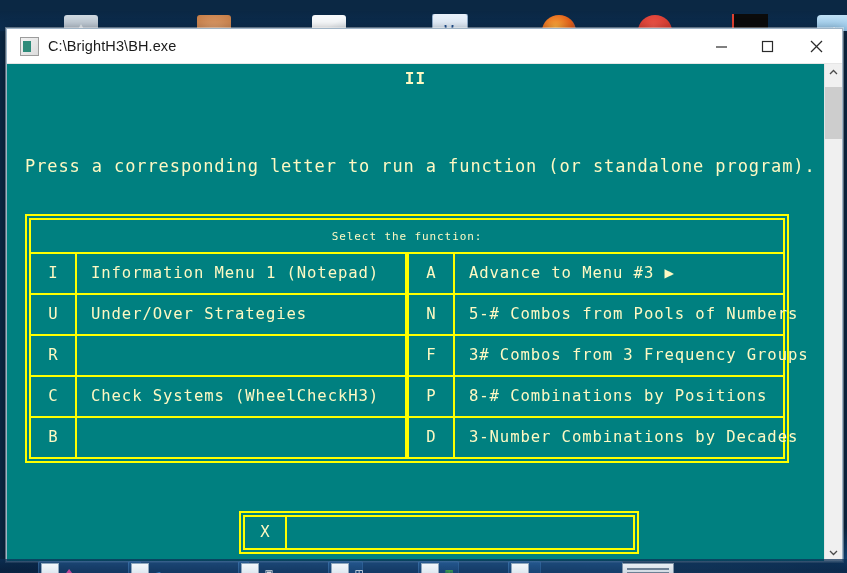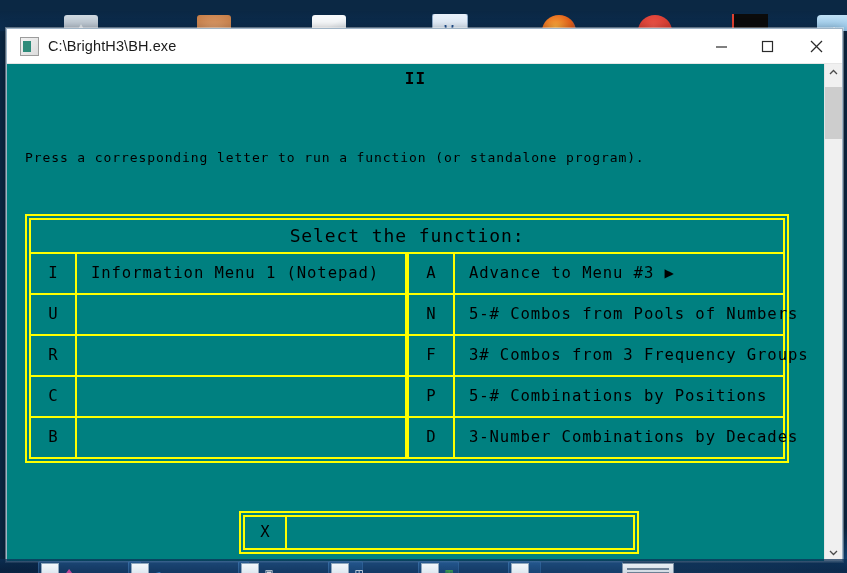--- a/index.html
+++ b/index.html
@@ -179,21 +179,21 @@
     flex: 1;
     background: #008080;
     position: relative;
     overflow: hidden;
     padding: 0;
   }
   .console-inner {
     position: absolute;
     inset: 0;
     font-family: "DejaVu Sans Mono", "Liberation Mono", monospace;
-    color: #000000;
+    color: #fef9c3;
     font-size: 15.6px;
     line-height: 1;
   }
 
   .head-ii {
     position: absolute;
     left: 0; right: 0;
     top: 7px;
     text-align: center;
     font-size: 16px;
@@ -202,22 +202,22 @@
   }
   .line1 {
     position: absolute;
     left: 18px; top: 47px;
     font-size: 15.6px;
     letter-spacing: .9px;
     white-space: nowrap;
   }
   .line2 {
     position: absolute;
-    left: 18px; top: 87px;
-    font-size: 13px;
+    left: 18px; top: 94px;
+    font-size: 17px;
     letter-spacing: .9px;
     white-space: nowrap;
   }
 
   
   .menu-frame {
     position: absolute;
     left: 18px;
     top: 150px;
     width: 756px;
@@ -225,21 +225,21 @@
     padding: 2px;
   }
   .menu-inner {
     border: 2px solid #ffff00;
   }
   .menu-header {
     height: 32px;
     display: flex;
     align-items: center;
     justify-content: center;
-    font-size: 18px;
+    font-size: 11px;
     letter-spacing: .9px;
     border-bottom: 2px solid #ffff00;
   }
   .menu-cols {
     display: flex;
   }
   .menu-col {
     width: 50%;
     box-sizing: border-box;
   }
@@ -400,26 +400,28 @@
 
               <div class="menu-cols">
                 <div class="menu-col left">
 
                   <div class="menu-row">
                     <div class="menu-key">I</div>
                     <div class="menu-label">Information Menu 1 (Notepad)</div>
                   </div>
                   <div class="menu-row">
                     <div class="menu-key">U</div>
+                    <div class="menu-label">Under/Over Strategies</div>
                   </div>
                   <div class="menu-row">
                     <div class="menu-key">R</div>
                   </div>
                   <div class="menu-row">
                     <div class="menu-key">C</div>
+                    <div class="menu-label">Check Systems (WheelCheckH3)</div>
                   </div>
                   <div class="menu-row">
                     <div class="menu-key">B</div>
                   </div>
 
                 </div>
 
                 <div class="menu-col right">
 
                   <div class="menu-row">
@@ -429,21 +431,21 @@
                   <div class="menu-row">
                     <div class="menu-key">N</div>
                     <div class="menu-label">5-# Combos from Pools of Numbers</div>
                   </div>
                   <div class="menu-row">
                     <div class="menu-key">F</div>
                     <div class="menu-label">3# Combos from 3 Frequency Groups</div>
                   </div>
                   <div class="menu-row">
                     <div class="menu-key">P</div>
-                    <div class="menu-label">5-# Combinations by Positions</div>
+                    <div class="menu-label">8-# Combinations by Positions</div>
                   </div>
                   <div class="menu-row">
                     <div class="menu-key">D</div>
                     <div class="menu-label">3-Number Combinations by Decades</div>
                   </div>
 
                 </div>
               </div>
             </div>
           </div>

